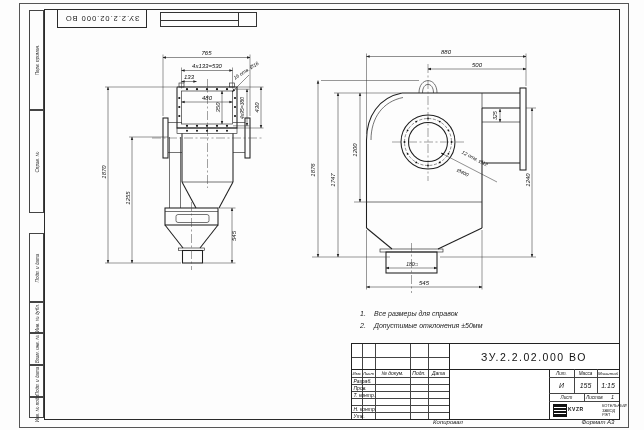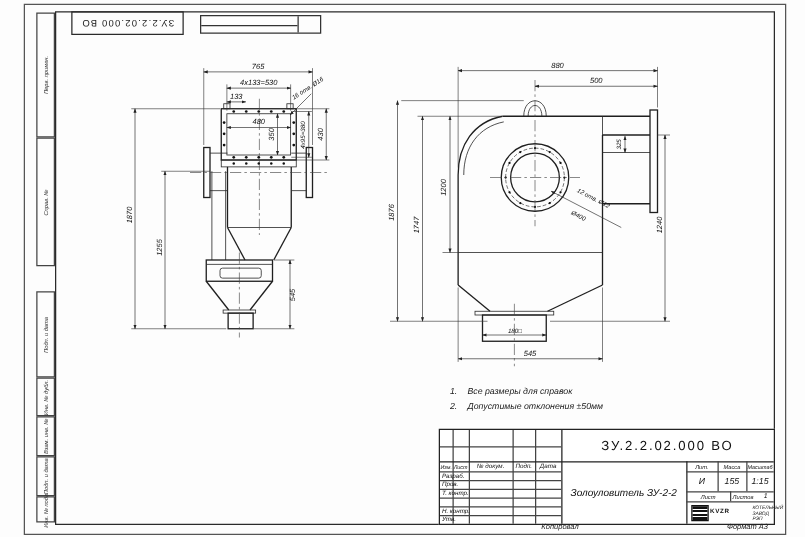--- a/index.html
+++ b/index.html
@@ -290,21 +290,20 @@
     <div class="txt ctr" style="left:23px;top:25px;width:35px;height:8px;">№ докум.</div>
     <div class="txt ctr" style="left:58px;top:25px;width:18px;height:8px;">Подп.</div>
     <div class="txt ctr" style="left:76px;top:25px;width:21px;height:8px;">Дата</div>
     <div class="txt" style="left:1.5px;top:34px;">Разраб.</div>
     <div class="txt" style="left:1.5px;top:41px;">Пров.</div>
     <div class="txt" style="left:1.5px;top:48px;">Т. контр.</div>
     <div class="txt" style="left:1.5px;top:62px;">Н. контр.</div>
     <div class="txt" style="left:1.5px;top:69px;">Утв.</div>
 
     <div class="txt ctr docnum" style="left:97px;top:0;width:170px;height:25px;">ЗУ.2.2.02.000 ВО</div>
-    <div class="txt ctr pname" style="left:97px;top:25px;width:100px;height:50px;">Золоуловитель ЗУ-2-2</div>
 
     <div class="txt ctr" style="left:197px;top:25px;width:25px;height:8px;font-size:4.6px;">Лит.</div>
     <div class="txt ctr" style="left:222px;top:25px;width:23px;height:8px;font-size:4.6px;">Масса</div>
     <div class="txt ctr" style="left:245px;top:25px;width:22px;height:8px;font-size:4.3px;">Масштаб</div>
     <div class="txt ctr" style="left:197px;top:33px;width:25px;height:16px;font-size:7px;">И</div>
     <div class="txt ctr" style="left:222px;top:33px;width:23px;height:16px;font-size:7px;">155</div>
     <div class="txt ctr" style="left:245px;top:33px;width:22px;height:16px;font-size:7px;">1:15</div>
     <div class="txt ctr" style="left:197px;top:49px;width:35px;height:8px;font-size:4.6px;">Лист</div>
     <div class="txt" style="left:234px;top:50.5px;font-size:4.6px;">Листов</div>
     <div class="txt" style="left:259px;top:50px;font-size:5.5px;">1</div>

